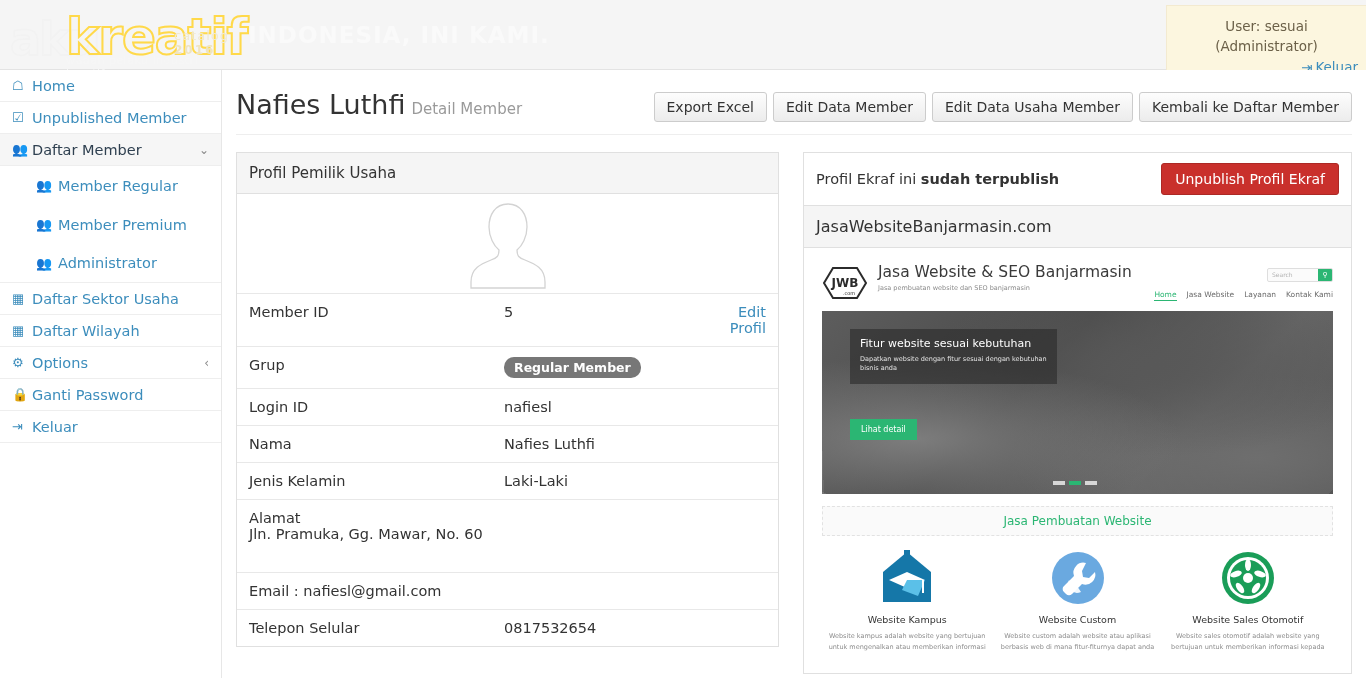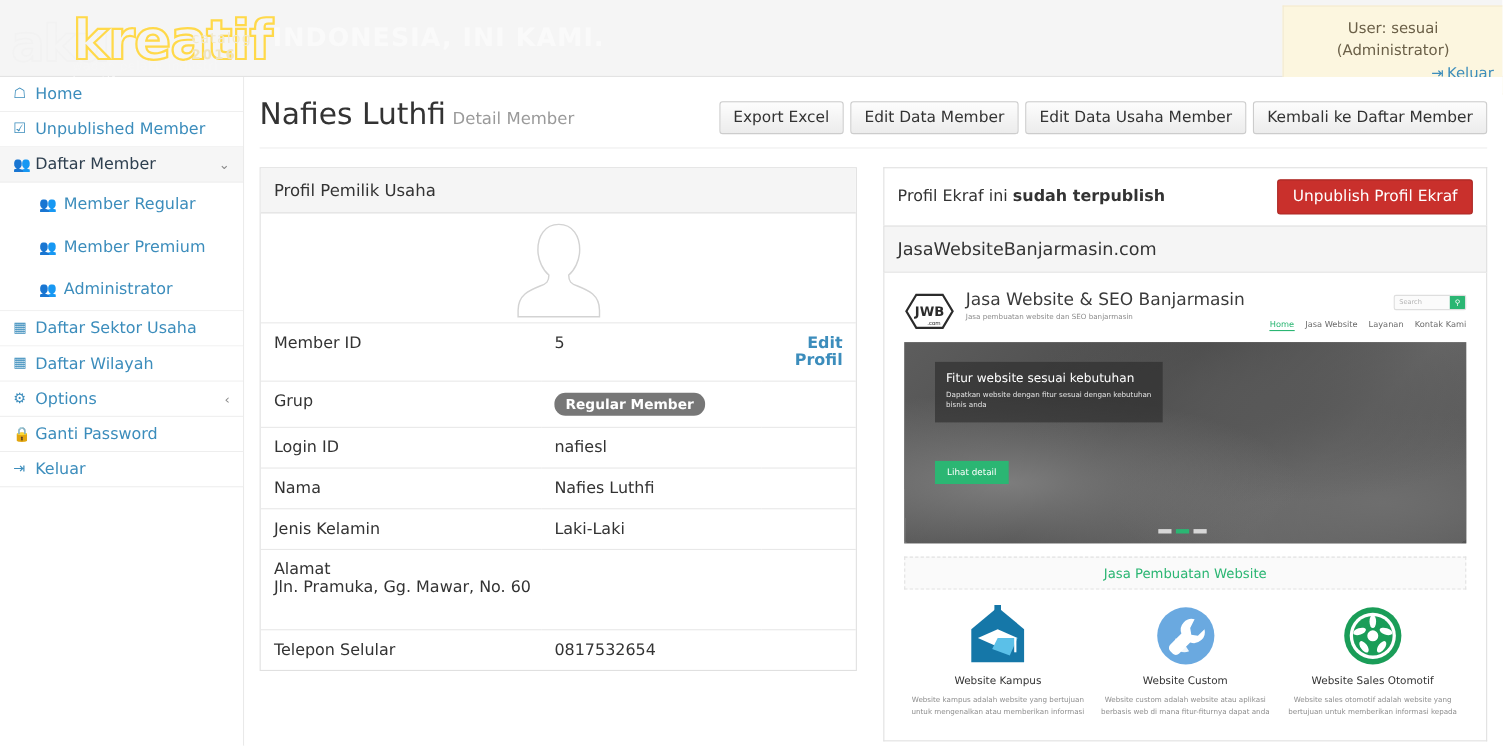--- a/index.html
+++ b/index.html
@@ -164,21 +164,21 @@
   .ptable td {
     border-top: 1px solid #e8e8e8;
     padding: 10px 12px;
     font-size: 14.5px;
     color: #333;
     vertical-align: top;
   }
   .ptable tr:first-child td { border-top: none; }
   .ptable td.k { width: 255px; }
   .ptable td.v { width: 200px; }
-  .ptable td.a { text-align: right; font-weight: bold; }
+  .ptable td.a { text-align: right; }
   .link { color: #3c8dbc; cursor: pointer; }
   .badge {
     display: inline-block;
     background: #777;
     color: #fff;
     border-radius: 10px;
     padding: 3px 10px;
     font-size: 12.5px;
     font-weight: bold;
   }
@@ -412,20 +412,23 @@
             </tr>
             <tr>
               <td class="k">Jenis Kelamin</td>
               <td class="v" colspan="2">Laki-Laki</td>
             </tr>
             <tr class="addr-row">
               <td colspan="3">
                 <div>Alamat</div>
                 <div>Jln. Pramuka, Gg. Mawar, No. 60</div>
               </td>
+            </tr>
+            <tr>
+              <td colspan="3">Email : nafiesl@gmail.com</td>
             </tr>
             <tr>
               <td class="k">Telepon Selular</td>
               <td class="v" colspan="2">0817532654</td>
             </tr>
           </tbody>
             </table>
         </div>
       </div>
 

